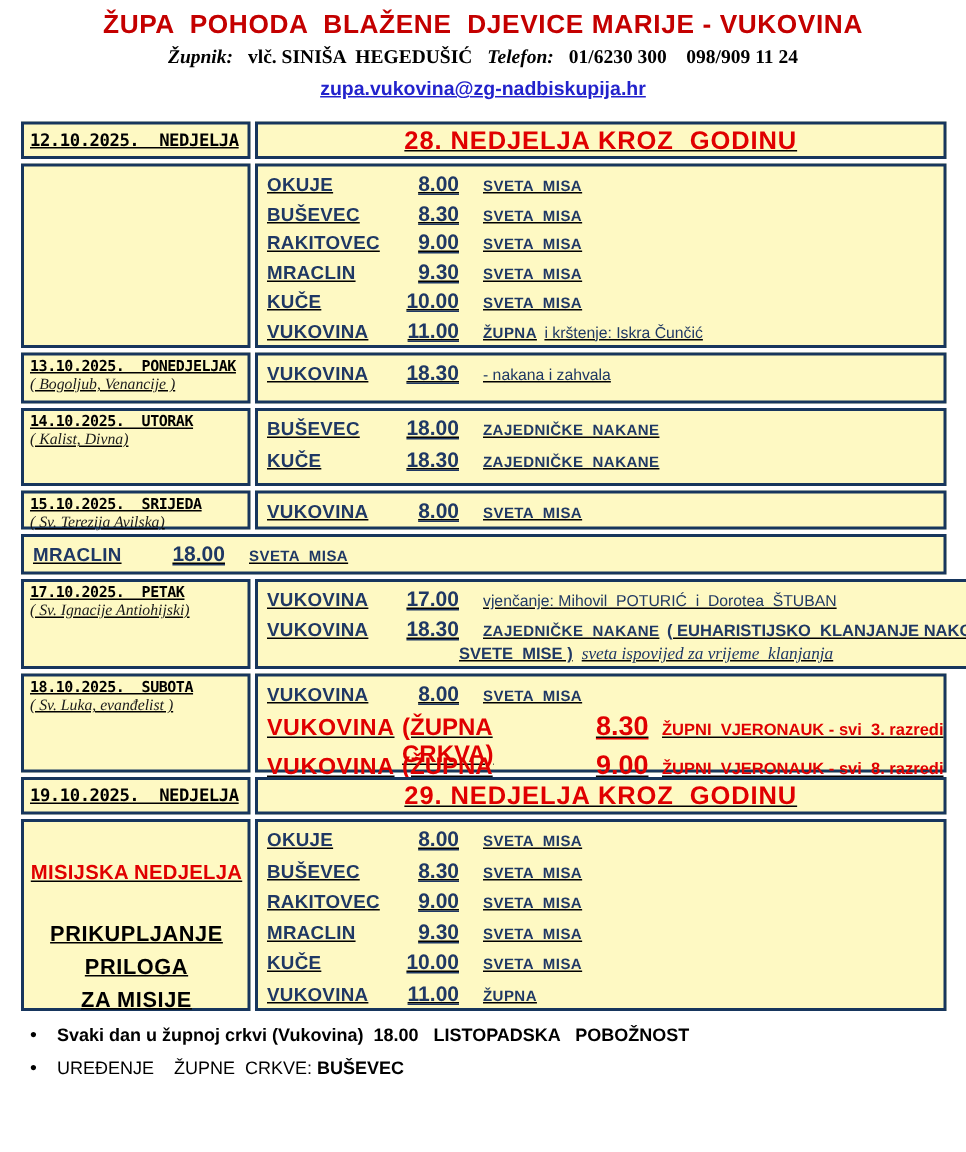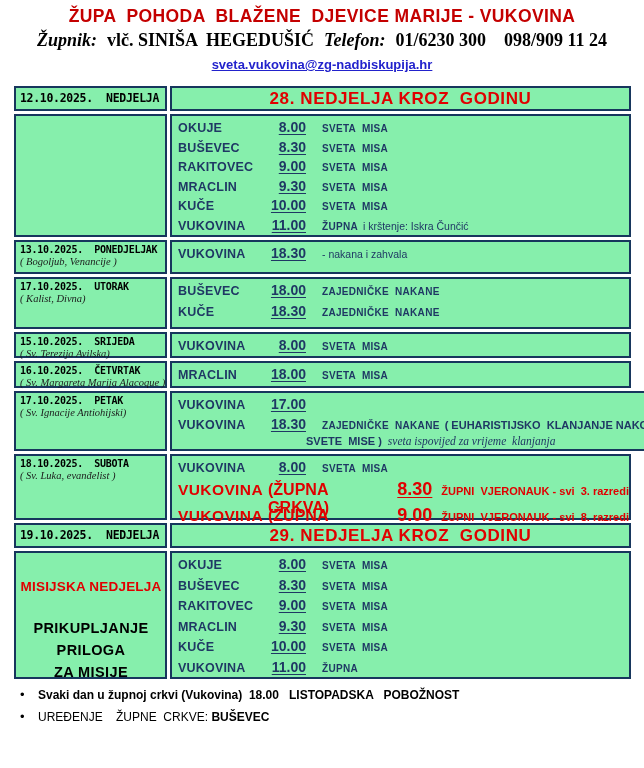--- a/index.html
+++ b/index.html
@@ -6,31 +6,31 @@
     --red:#e00000; --title-red:#c40000; --navy:#1f3864; --border:#17365d; --link:#2222cc;
   }
   *{margin:0;padding:0;box-sizing:border-box;}
   html,body{background:#ffffff;}
   body{width:644px;height:768px;font-family:"Liberation Sans",sans-serif;color:#000;overflow:hidden;}
   .page{width:644px;height:768px;position:relative;padding-top:6px;}
 
   
   .hdr{text-align:center;}
   .hdr-title{color:var(--title-red);font-weight:bold;font-size:17.5px;letter-spacing:.4px;white-space:pre;}
-  .hdr-sub{font-family:"Liberation Serif",serif;font-size:18px;margin-top:3px;white-space:pre;}
+  .hdr-sub{font-family:"Liberation Serif",serif;font-size:13px;margin-top:3px;white-space:pre;}
   .bi{font-weight:bold;font-style:italic;}
   .b{font-weight:bold;}
   .hdr-sub .sp{display:inline-block;width:10px;}
   .email-line{margin-top:4px;}
   .email{color:var(--link);font-weight:bold;font-size:13px;text-decoration:underline;cursor:pointer;}
 
   
   .tbl{margin:13px 13px 0 14px;}
   .row{display:flex;gap:3px;margin-bottom:3px;}
-  .box{border:2px solid var(--border);background:#86efac;}
+  .box{border:2px solid var(--border);background:#fef9c3;text-decoration:underline;}
   .date-cell{width:153px;flex:none;padding:2px 3px 0 4px;}
   .content-cell{flex:1;padding:3px 0 0 6px;}
 
   .h25{height:25px}.h123{height:123px}.h34{height:34px}.h52{height:52px}
   .h26{height:26px}.h27{height:27px}.h60{height:60px}.h76{height:66px}.h128{height:128px}
 
   .sun-date{font-family:"DejaVu Sans Mono","Liberation Mono",monospace;font-weight:bold;font-size:11.5px;white-space:pre;letter-spacing:-.3px;padding-top:3px;}
   .day-date{font-family:"DejaVu Sans Mono","Liberation Mono",monospace;font-weight:bold;font-size:10px;white-space:pre;letter-spacing:-.3px;}
   .saints{font-family:"Liberation Serif",serif;font-style:italic;font-size:10.5px;color:#1a1a1a;margin-top:1px;white-space:pre;}
 
@@ -71,21 +71,21 @@
 </style>
 </head>
 <body>
 
 <div class="page">
 
   <div class="hdr">
     <div class="hdr-title">ŽUPA  POHODA  BLAŽENE  DJEVICE MARIJE - VUKOVINA</div>
     <div class="hdr-sub"><span class="bi">Župnik:</span><span class="sp"></span><span class="b">vlč. SINIŠA  HEGEDUŠIĆ</span><span class="sp"></span><span class="bi">Telefon:</span><span class="sp"></span><span class="b">01/6230 300    098/909 11 24</span></div>
     <div class="email-line">
-      <span class="email">sveta.vukovina@zg-nadbiskupija.hr</span>
+      <span class="email">zupa.vukovina@zg-nadbiskupija.hr</span>
     </div>
   </div>
 
   <div class="tbl">
 
     <div class="row h25">
       <div class="box date-cell sun-date">12.10.2025.  NEDJELJA</div>
       <div class="box content-cell sun-title h25">
           <span>28. NEDJELJA KROZ  GODINU</span>
         </div>
@@ -137,21 +137,21 @@
         <div class="mass-line">
             <span class="place">VUKOVINA</span>
             <span class="time">18.30</span>
             <span class="desc-plain">- nakana i zahvala</span>
           </div>
       </div>
     </div>
 
     <div class="row h52">
       <div class="box date-cell h52">
-        <div class="day-date">17.10.2025.  UTORAK</div>
+        <div class="day-date">14.10.2025.  UTORAK</div>
         <div class="saints">( Kalist, Divna)</div>
       </div>
       <div class="box content-cell h52">
         <div class="mass-line ml20">
             <span class="place">BUŠEVEC</span>
             <span class="time">18.00</span>
             <span class="desc">ZAJEDNIČKE  NAKANE</span>
           </div>
         <div class="mass-line ml20">
             <span class="place">KUČE</span>
@@ -169,42 +169,39 @@
       <div class="box content-cell h26">
         <div class="mass-line">
             <span class="place">VUKOVINA</span>
             <span class="time">8.00</span>
             <span class="desc">SVETA  MISA</span>
           </div>
       </div>
     </div>
 
     <div class="row h27">
-      <div class="box date-cell h27">
-        <div class="day-date">16.10.2025.  ČETVRTAK</div>
-        <div class="saints">( Sv. Margareta Marija Alacoque )</div>
-      </div>
       <div class="box content-cell h27">
         <div class="mass-line">
             <span class="place">MRACLIN</span>
             <span class="time">18.00</span>
             <span class="desc">SVETA  MISA</span>
           </div>
       </div>
     </div>
 
     <div class="row h60">
       <div class="box date-cell h60">
         <div class="day-date">17.10.2025.  PETAK</div>
         <div class="saints">( Sv. Ignacije Antiohijski)</div>
       </div>
       <div class="box content-cell h60">
         <div class="mass-line">
             <span class="place">VUKOVINA</span>
             <span class="time">17.00</span>
+            <span class="desc-plain">vjenčanje: Mihovil  POTURIĆ  i  Dorotea  ŠTUBAN</span>
           </div>
         <div class="mass-line">
             <span class="place">VUKOVINA</span>
             <span class="time">18.30</span>
             <span class="desc">ZAJEDNIČKE  NAKANE</span>
             <span class="desc-bold">( EUHARISTIJSKO  KLANJANJE NAKON</span>
           </div>
         <div class="mass-line cont-line">
             <span class="cont-bold">SVETE  MISE )</span>
             <span class="cont-italic">sveta ispovijed za vrijeme  klanjanja</span>

